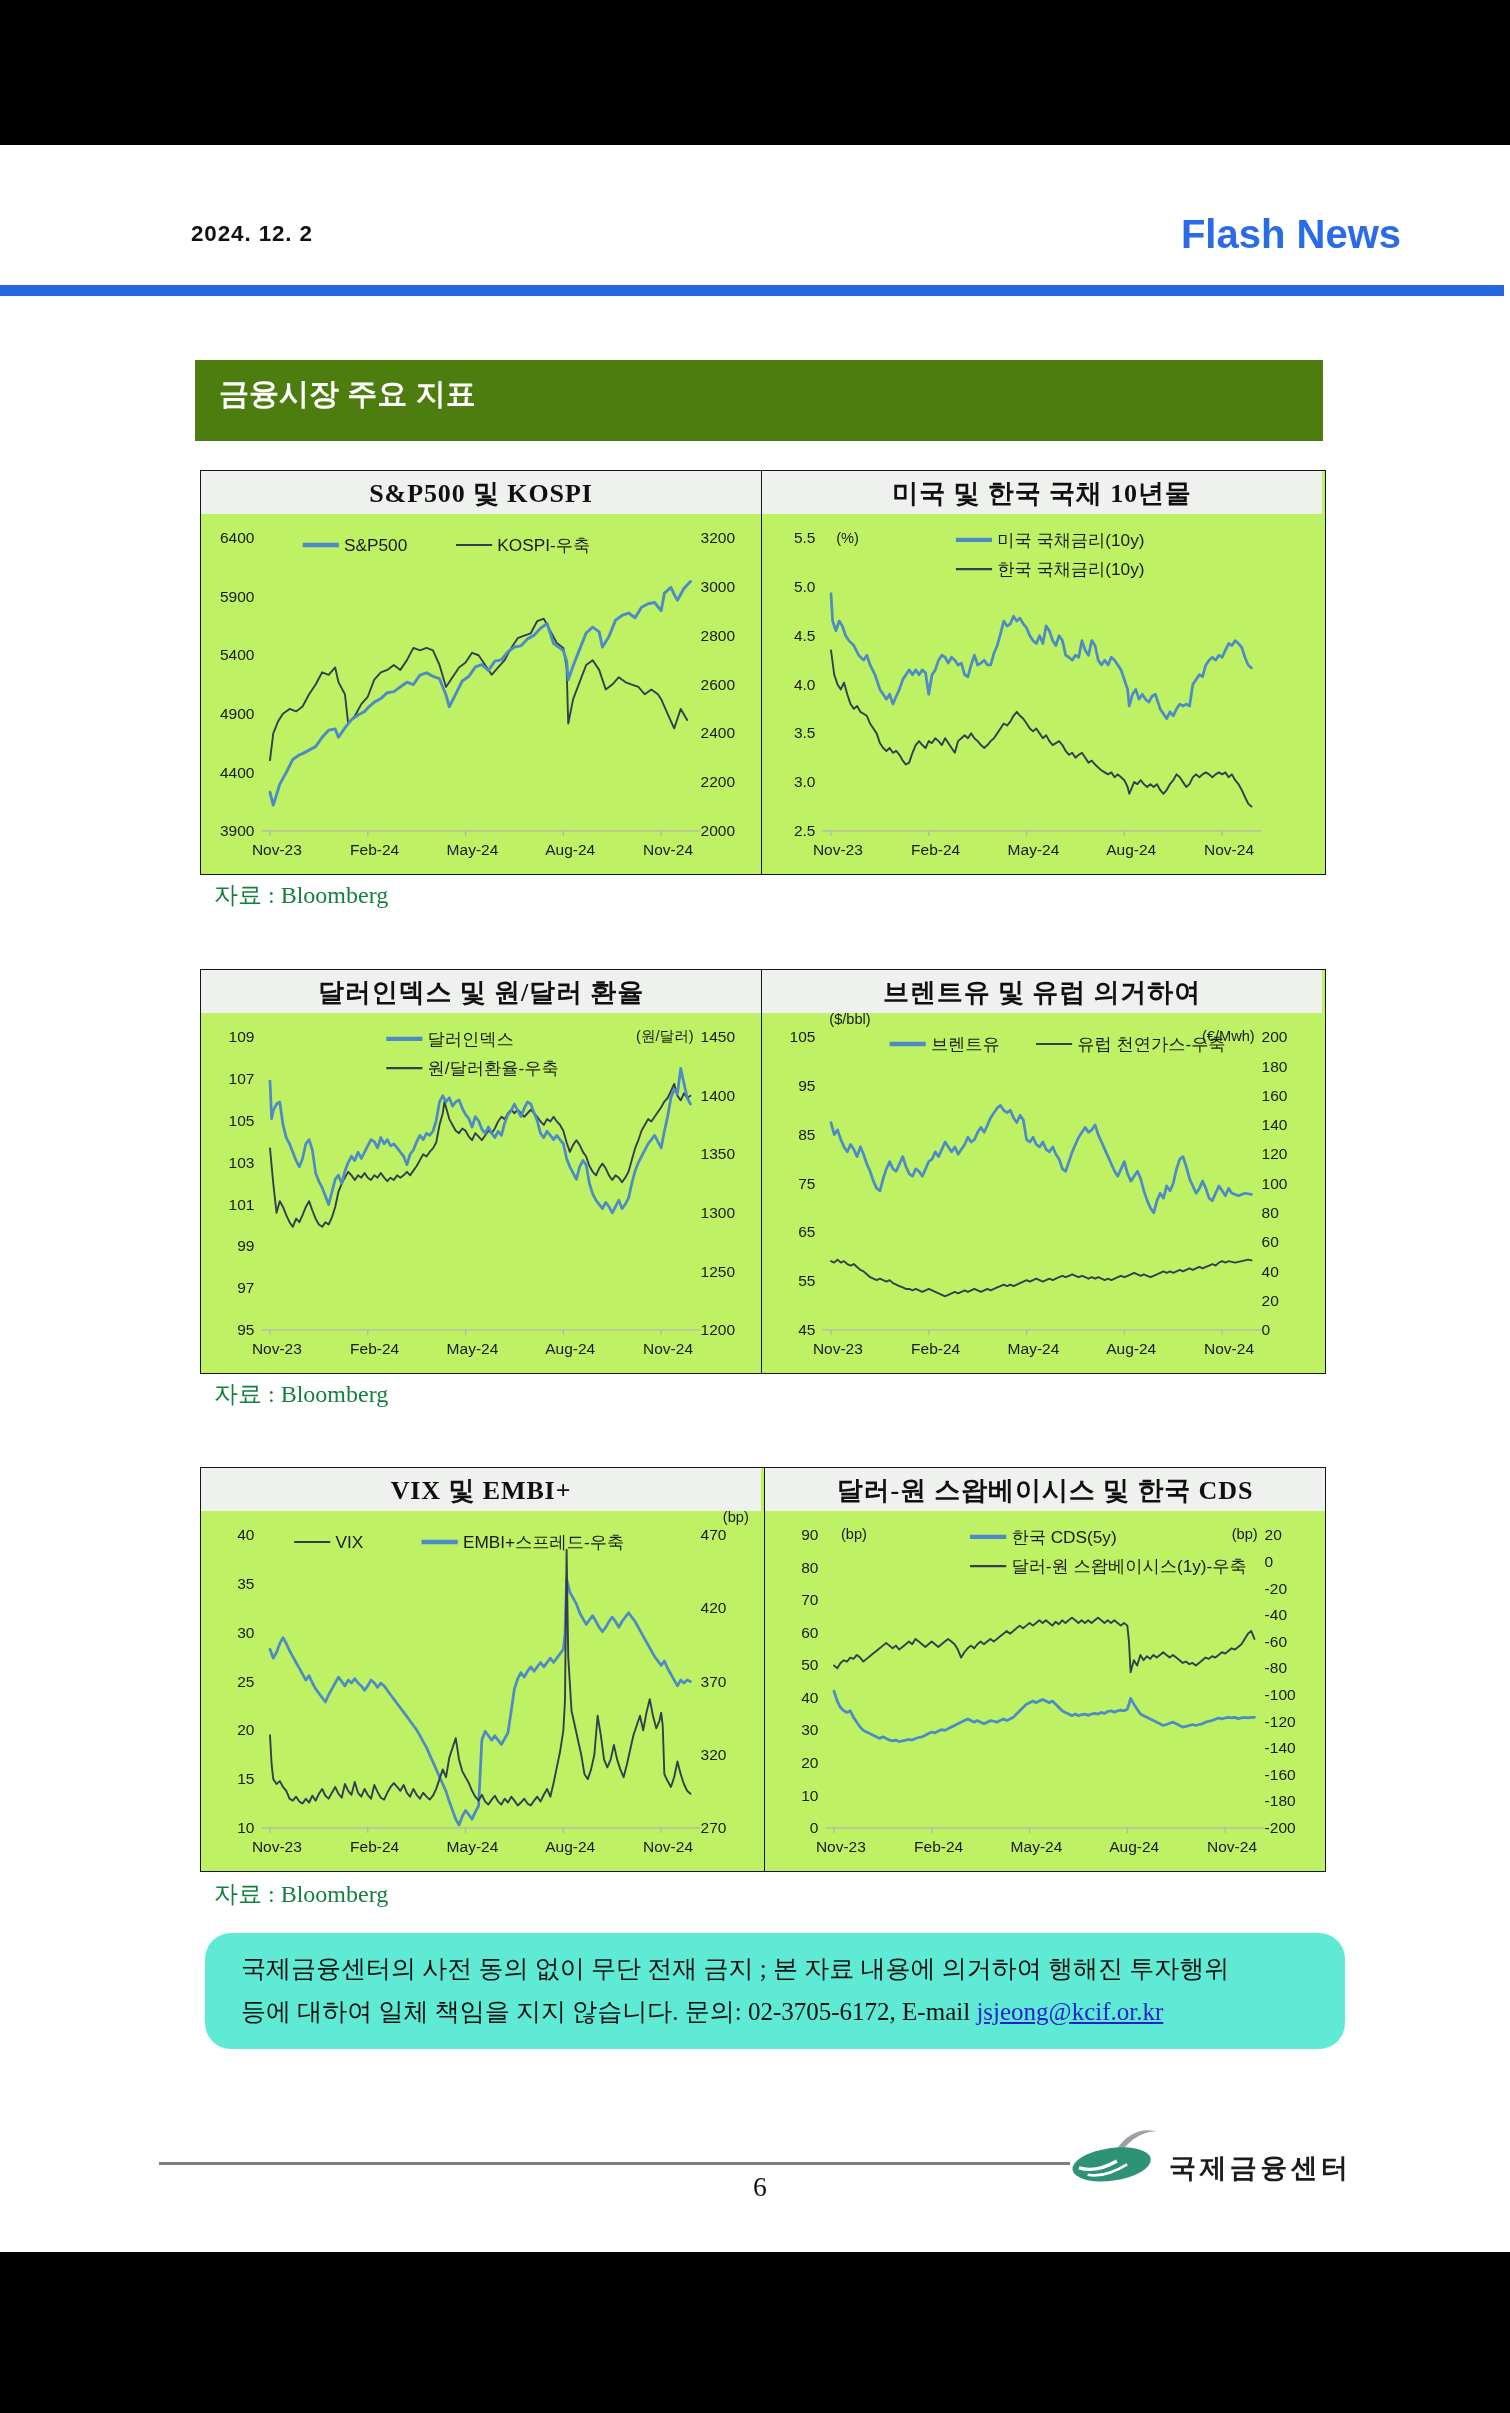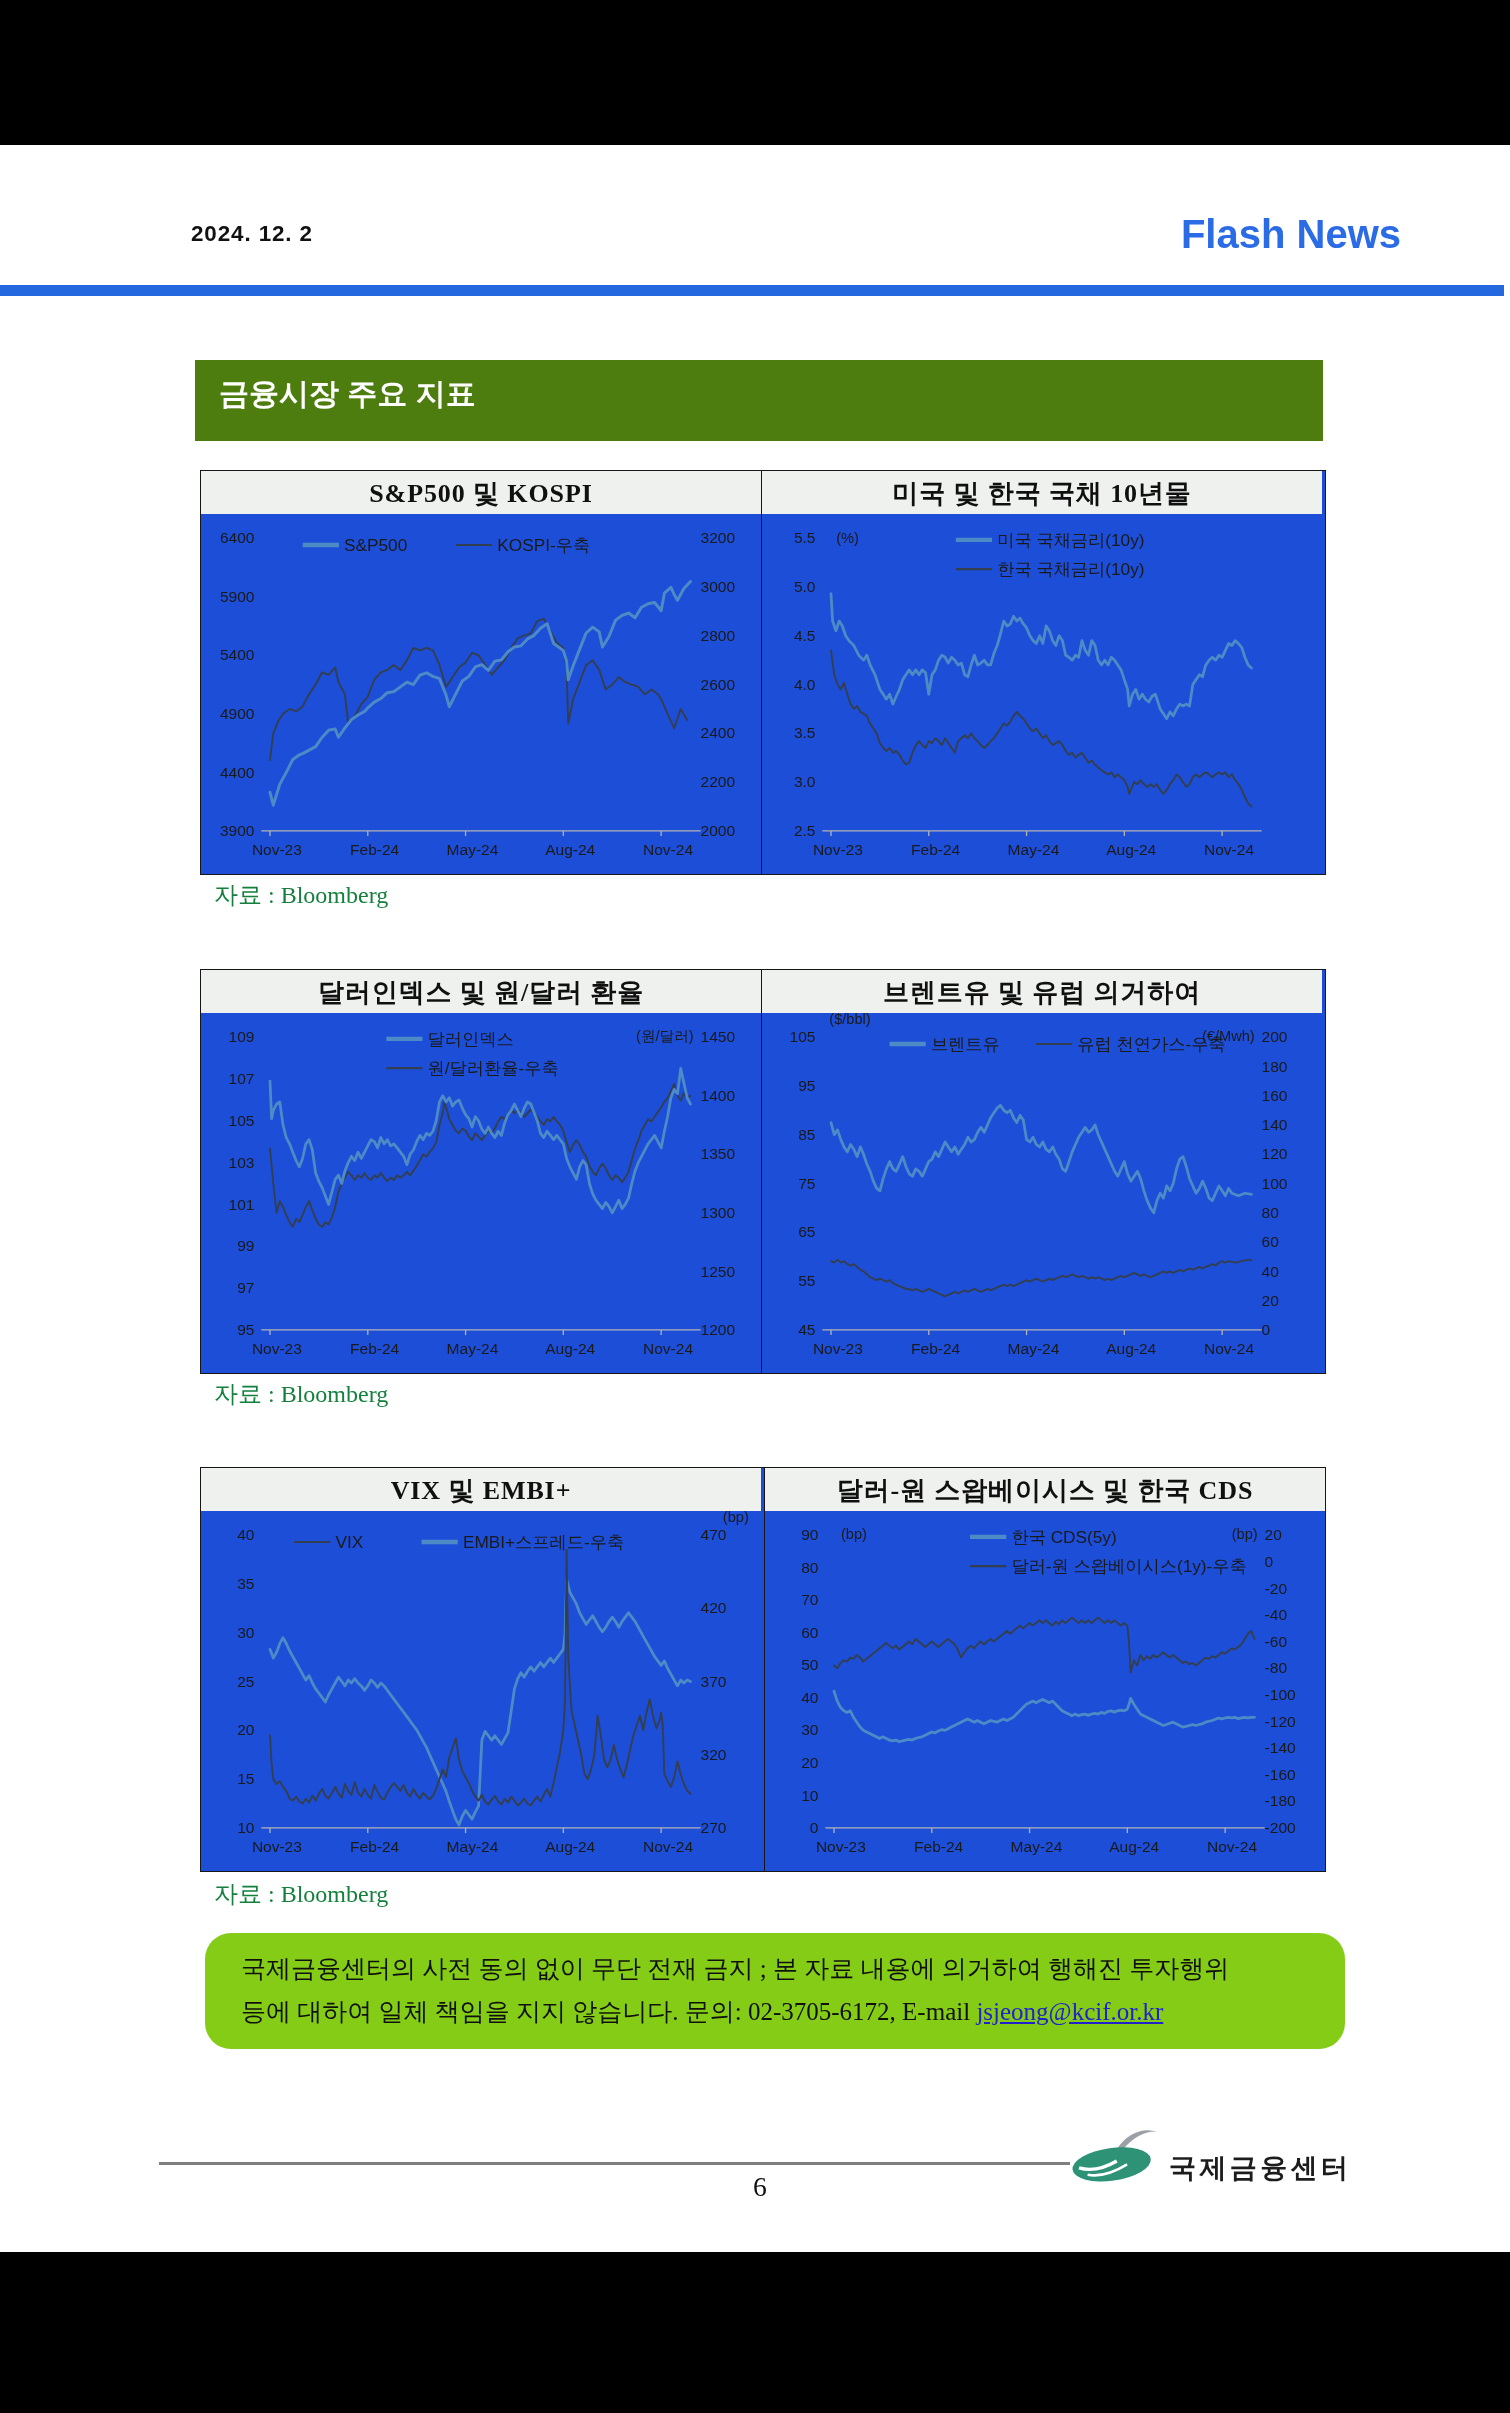--- a/index.html
+++ b/index.html
@@ -4,30 +4,30 @@
 <style>
   html,body{margin:0;padding:0;}
   body{width:1510px;height:2413px;background:#000;position:relative;
        font-family:"Liberation Sans",sans-serif;}
   .page{position:absolute;left:0;top:145px;width:1504px;height:2107px;background:#ffffff;padding-left:44px;}
   .hdr-date{position:absolute;left:191px;top:76px;font-size:22.4px;font-weight:700;color:#111;letter-spacing:0.9px;}
   .hdr-brand{position:absolute;right:147px;top:67px;font-size:40px;font-weight:700;color:#2b6be6;}
   .hdr-rule{position:absolute;left:0;top:140px;width:1504px;height:11.2px;background:#2468e0;}
   .banner{position:absolute;left:195px;top:215px;width:1128px;height:81px;background:#4d7c0f;}
   .banner span{display:block;padding-left:24px;line-height:67px;font-size:30px;font-weight:700;color:#fff;}
-  .row{position:absolute;left:200px;width:1124px;display:flex;border:1.7px solid #161616;background:#1d4ed8;}
+  .row{position:absolute;left:200px;width:1124px;display:flex;border:1.7px solid #161616;background:#bef264;}
   .row1{top:325px;} .row2{top:824px;} .row3{top:1322px;justify-content:space-between;}
   .panel{width:560px;height:403px;}
   .panel + .panel{border-left:1.7px solid #161616;}
   .panel-title{height:43px;background:#eef1ed;text-align:center;line-height:45px;
        font-family:"Liberation Serif",serif;font-size:26px;font-weight:600;color:#101010;letter-spacing:0.9px;}
   svg.chart{display:block;width:560px;height:360px;}
   .caption{position:absolute;left:214px;font-family:"Liberation Serif",serif;font-size:24px;color:#15803d;}
   .cap1{top:734px;} .cap2{top:1233px;} .cap3{top:1733px;}
-  .disclaimer{position:absolute;left:205px;top:1788px;width:1140px;height:116px;background:#84cc16;
+  .disclaimer{position:absolute;left:205px;top:1788px;width:1140px;height:116px;background:#5eead4;
        border-radius:26px;box-sizing:border-box;padding:13.8px 36px 0 36px;
        font-family:"Liberation Serif",serif;font-size:25px;color:#101010;line-height:43px;}
   .disclaimer a{color:#2222cc;text-decoration:underline;}
   .ft-rule{position:absolute;left:159px;top:2017px;width:911px;height:2.6px;background:#7f7f7f;}
   .ft-logo{position:absolute;left:1067px;top:1978px;}
   .ft-org{position:absolute;left:1169px;top:2005px;font-size:27px;font-weight:700;color:#1c1c1c;letter-spacing:3.4px;}
   .pageno{position:absolute;left:734px;top:2026px;width:52px;text-align:center;
        font-family:"Liberation Serif",serif;font-size:27.6px;color:#111;}
 </style>
 </head>

